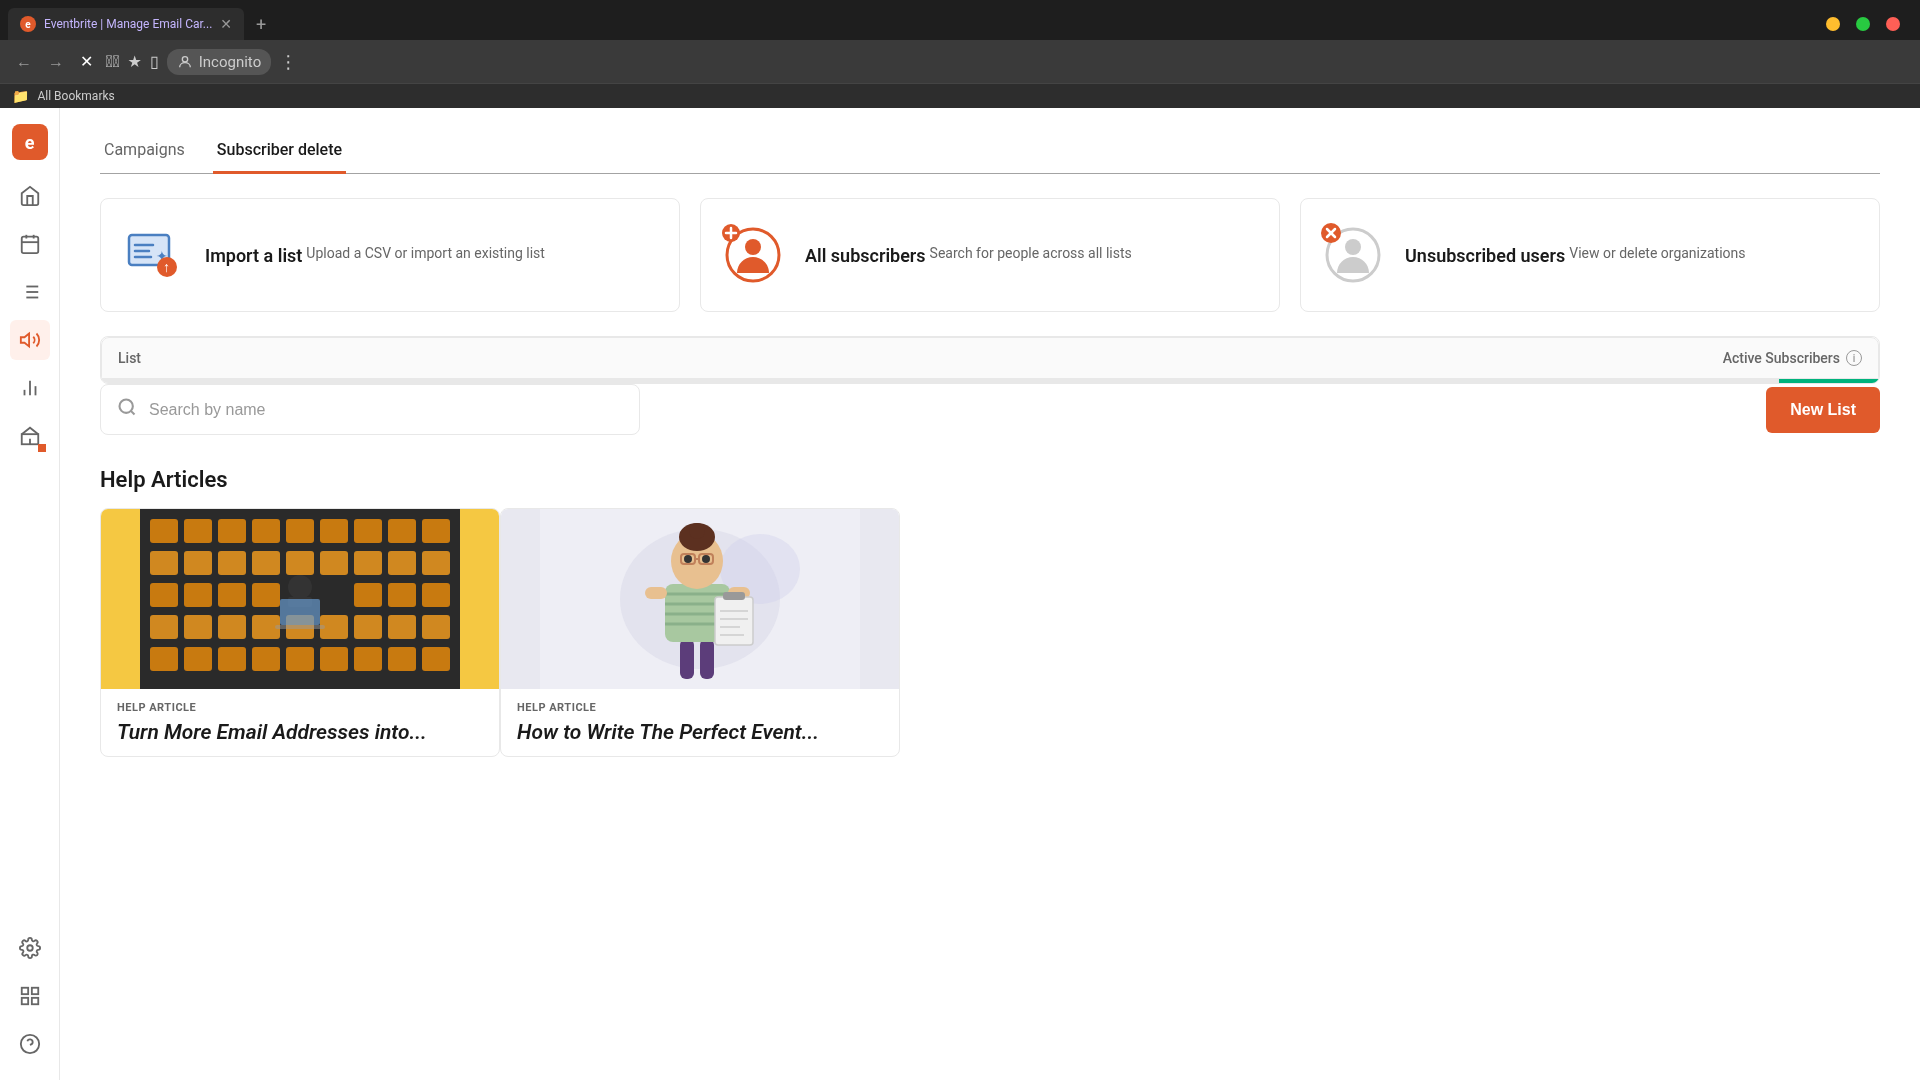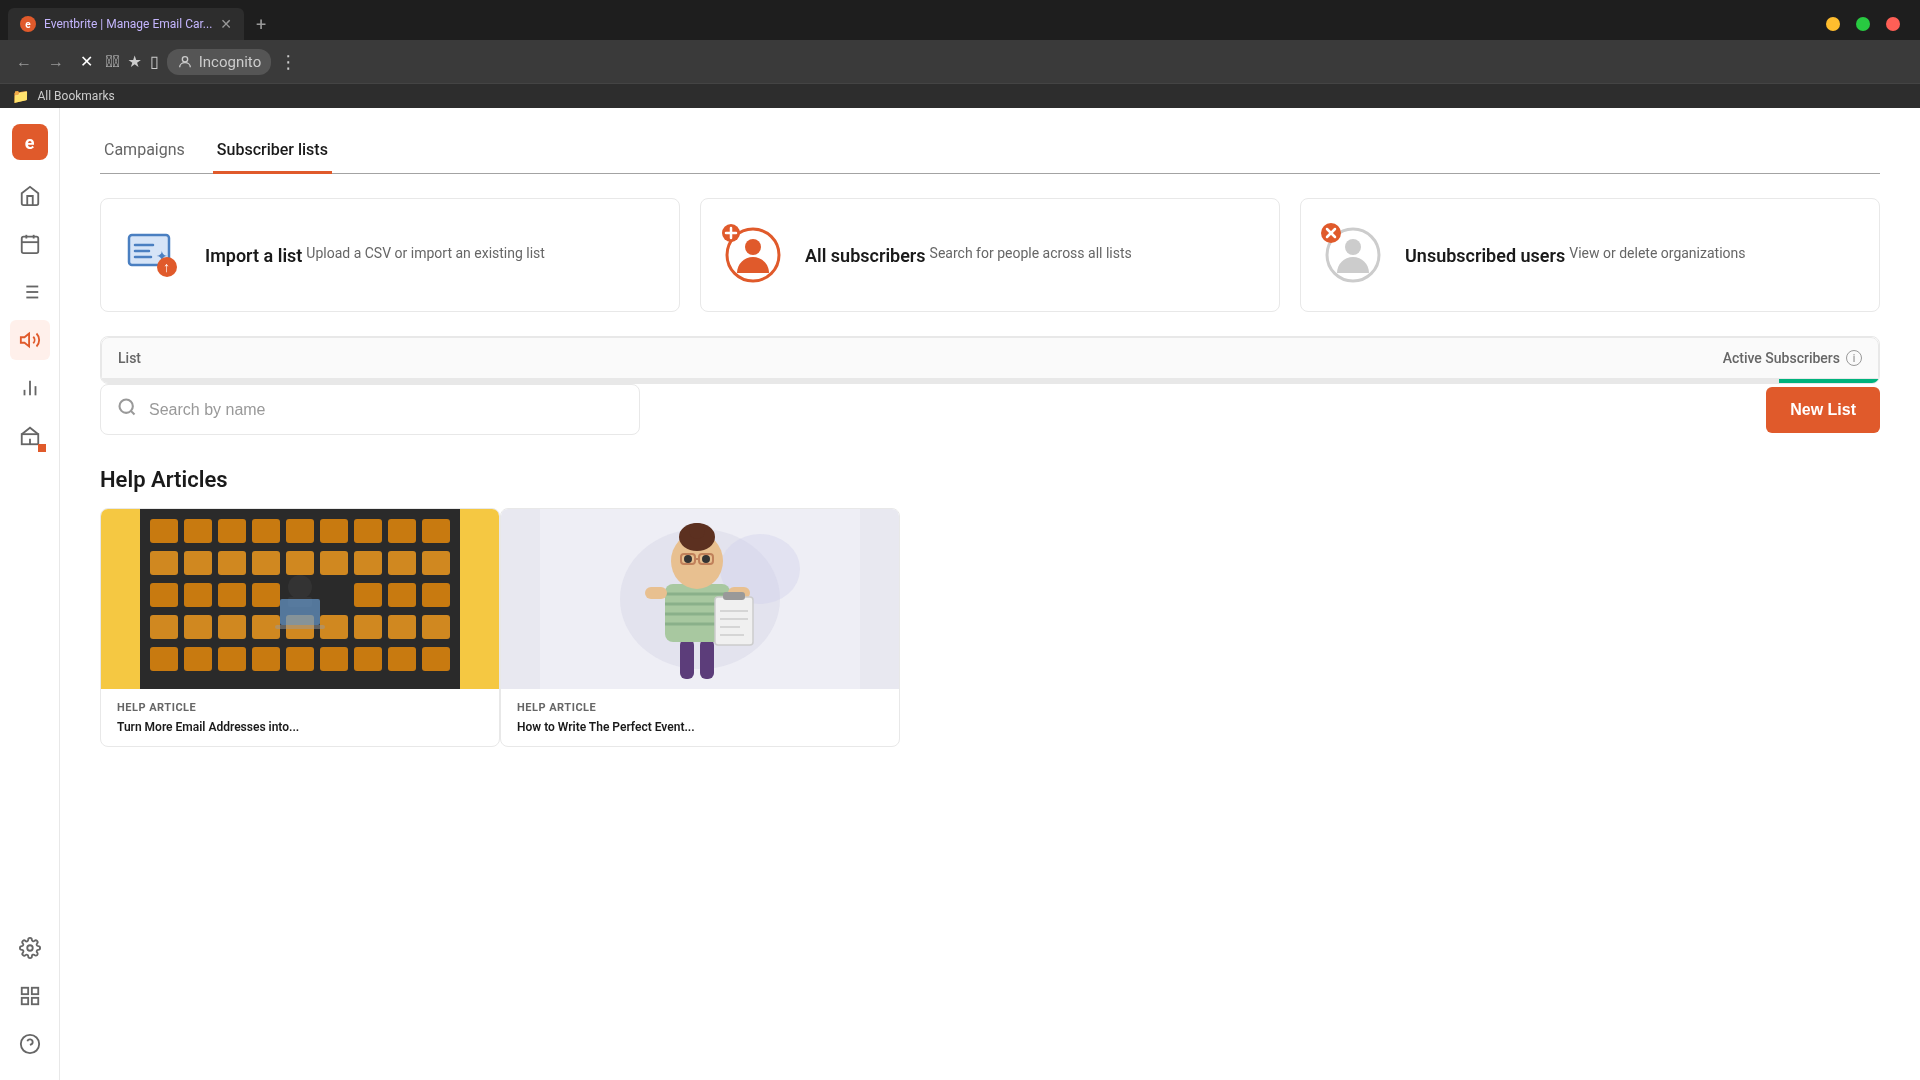--- a/index.html
+++ b/index.html
@@ -73,21 +73,21 @@
 
     
     .help-section { margin-top: 32px; }
     .help-title { font-size: 22px; font-weight: 600; color: #1a1a1a; margin-bottom: 16px; }
     .help-cards { display: grid; grid-template-columns: 1fr 1fr; max-width: 800px; }
     .help-card { border: 1px solid #e8e8e8; border-radius: 8px; overflow: hidden; cursor: pointer; }
     .help-card-img-placeholder { width: 100%; height: 180px; background: #f5c842; display: flex; align-items: center; justify-content: center; overflow: hidden; }
     .help-card-img-placeholder-2 { width: 100%; height: 180px; background: #e8e8f0; display: flex; align-items: center; justify-content: center; overflow: hidden; }
     .help-card-body { padding: 12px 16px; }
     .help-card-tag { font-size: 11px; font-weight: 700; color: #666; text-transform: uppercase; letter-spacing: 0.5px; margin-bottom: 6px; }
-    .help-card-title { font-size: 12px; font-weight: 600; color: #1a1a1a; }
+    .help-card-title { font-size: 21px; font-weight: 600; color: #1a1a1a; font-style: italic; }
   </style>
 </head>
 <body>
 
 <div class="browser-chrome">
   <div class="browser-tab-bar">
     <div style="display:flex; align-items:center; gap:4px; flex:1;">
       <div class="browser-tab">
         <div class="browser-tab-favicon">
           <span class="browser-tab-favicon-inner">e</span>
@@ -198,21 +198,21 @@
           <path d="M9.09 9a3 3 0 015.83 1c0 2-3 3-3 3"></path>
           <line x1="12" y1="17" x2="12.01" y2="17"></line>
         </svg>
     </div>
   </div>
 
   <div class="main-content">
 
     <div class="tabs">
       <a class="tab">Campaigns</a>
-      <a class="tab active">Subscriber lists</a>
+      <a class="tab active">Subscriber delete</a>
     </div>
 
     <div class="cards-row">
 
       <div class="card">
         <div class="card-icon-area import-icon">
           <svg width="64" height="64" viewBox="0 0 64 64">
 
             <rect x="8" y="12" width="40" height="30" rx="3" fill="#d6e4f7" stroke="#4a7fc1" stroke-width="2.5"></rect>
 

